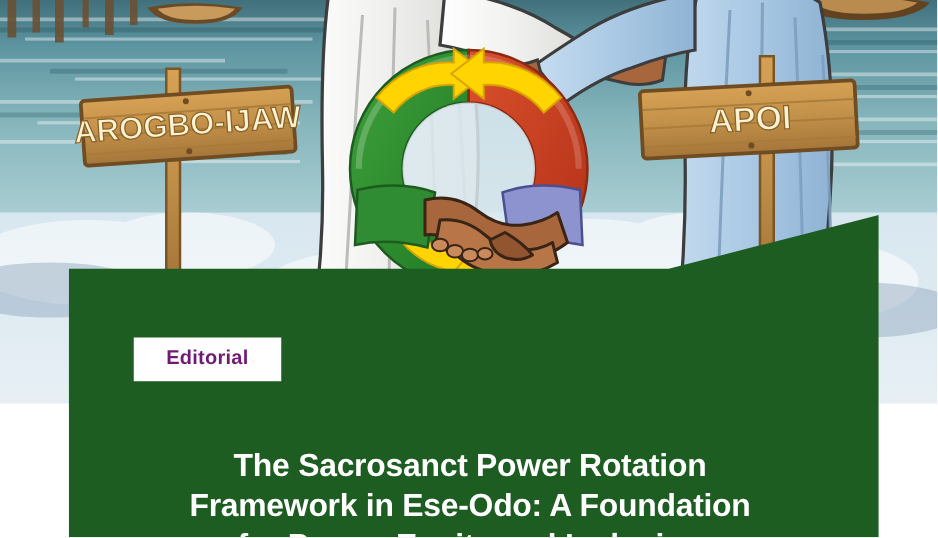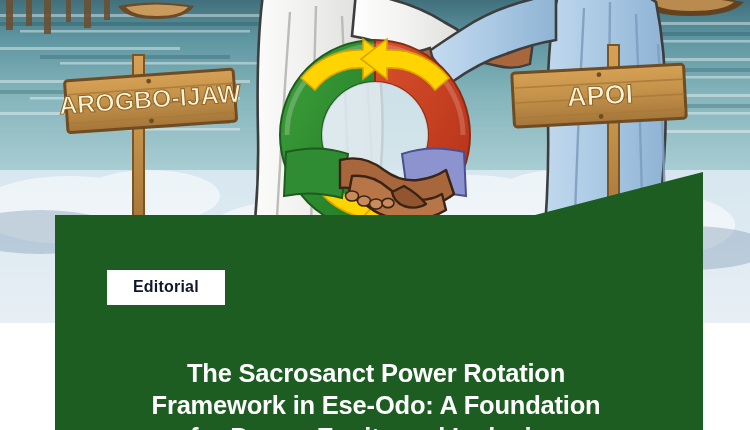--- a/index.html
+++ b/index.html
@@ -10,21 +10,21 @@
   #art{position:absolute;left:0;top:0;width:750px;height:323px;overflow:hidden;}
   #art svg{display:block;width:750px;height:323px;}
 
   
   #panel{position:absolute;left:55px;top:160px;width:648px;height:270px;overflow:visible;}
   #panel svg{display:block;width:648px;height:270px;}
 
   
   .badge{
     position:absolute;left:107px;top:270px;
-    background:#ffffff;color:#0f172a;
+    background:#ffffff;color:#701a75;
     font-size:16px;font-weight:bold;letter-spacing:.2px;
     padding:9px 26px 10px 26px;line-height:1;
     font-family:"Liberation Sans",sans-serif;
     text-align:right;
   }
   .headline{
     position:absolute;left:62px;top:357px;width:628px;
     color:#ffffff;text-align:center;
     font-size:25.5px;font-weight:bold;line-height:1.26;
     letter-spacing:-.2px;

